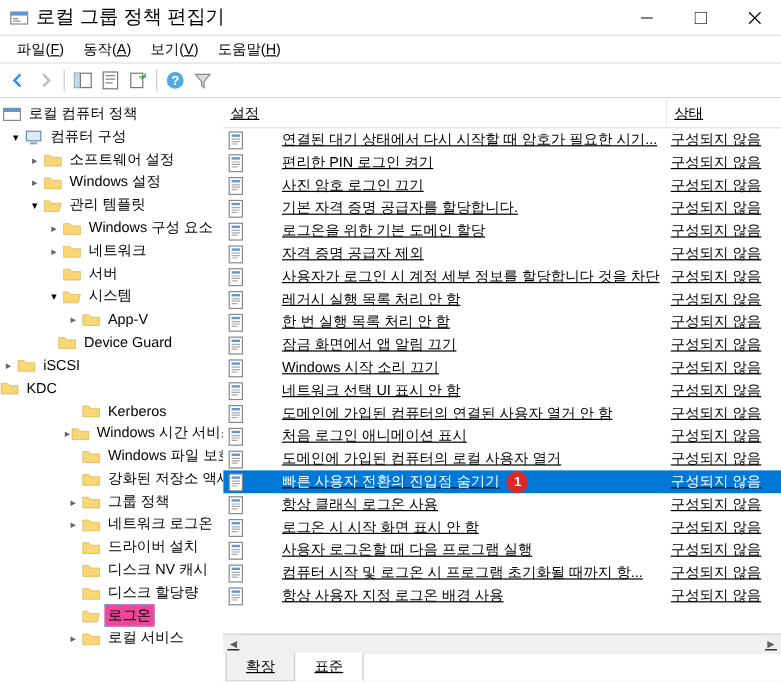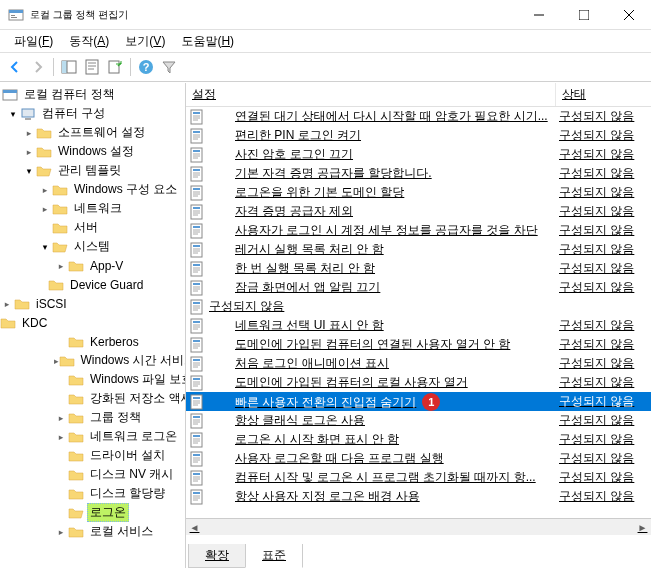--- a/index.html
+++ b/index.html
@@ -2,37 +2,37 @@
 <html><head>
   <meta charset="utf-8">
   <style>
     * { margin: 0; padding: 0; box-sizing: border-box; }
     body { font-family: 'Malgun Gothic', 'Segoe UI', sans-serif; font-size: 12px; background: #f0f0f0; width: 651px; height: 568px; overflow: hidden; }
     
     .window { width: 651px; height: 568px; background: #fff; display: flex; flex-direction: column; }
     
     .titlebar { height: 30px; display: flex; align-items: center; padding: 0 0 0 8px; background: #fff; border-bottom: 1px solid #e0e0e0; }
     .title-icon { width: 16px; height: 16px; margin-right: 6px; }
-    .title-text { flex: 1; font-size: 10px; }
+    .title-text { flex: 1; font-size: 16px; }
     .win-controls { display: flex; }
     .win-btn { width: 45px; height: 29px; display: flex; align-items: center; justify-content: center; cursor: pointer; }
     
     .menubar { height: 22px; display: flex; align-items: center; padding: 0 6px; background: #fff; }
     .menu-item { padding: 2px 8px; cursor: pointer; }
     .menu-key { text-decoration: underline; }
     
     .toolbar { height: 30px; display: flex; align-items: center; padding: 2px 4px; background: #fff; border-top: 1px solid #e0e0e0; border-bottom: 1px solid #d0d0d0; gap: 1px; }
     .tb-btn { width: 22px; height: 22px; display: flex; align-items: center; justify-content: center; cursor: pointer; border: 1px solid transparent; }
     .tb-sep { width: 1px; height: 18px; background: #ccc; margin: 0 3px; }
     
     .content { flex: 1; display: flex; border-top: 1px solid #fff; overflow: hidden; }
     
     .tree-pane { width: 186px; background: #fff; border-right: 1px solid #d0d0d0; overflow: auto; padding: 2px 0; }
     .tree-node { display: flex; align-items: center; padding: 1px 0; white-space: nowrap; height: 19px; cursor: pointer; }
-    .tree-node.selected .node-label { background: #bef264; border: 1px dotted #7eb4ea; padding: 0 2px; text-align: center; }
+    .tree-node.selected .node-label { background: #ec4899; border: 1px dotted #7eb4ea; padding: 0 2px; text-align: center; }
     .expander { width: 14px; height: 14px; display: flex; align-items: center; justify-content: center; font-size: 9px; color: #666; cursor: pointer; }
     .expander.open::before { content: "▾"; color: #000; }
     .expander.closed::before { content: "▸"; }
     .node-icon { width: 16px; height: 16px; margin-right: 3px; flex-shrink: 0; }
     .node-label { padding: 0 3px; }
     
     .details-pane { flex: 1; display: flex; flex-direction: column; background: #fff; text-decoration: underline; }
     .list-header { display: flex; background: #fff; border-bottom: 1px solid #e0e0e0; height: 24px; align-items: center; }
     .col-header { padding: 3px 6px; font-size: 12px; cursor: pointer; }
     .col-setting { flex: 1; }
@@ -43,21 +43,21 @@
     .list-row.selected { background: #0078d7; color: #fff; }
     .row-icon { width: 16px; height: 16px; margin-right: 4px; flex-shrink: 0; }
     .row-setting { flex: 1; overflow: hidden; text-overflow: ellipsis; margin-left: 26px; }
     .row-state { width: 92px; flex-shrink: 0; }
     
     .annotation { display: inline-flex; align-items: center; justify-content: center; width: 18px; height: 18px; border-radius: 50%; background: #d92b2b; color: #fff; font-weight: bold; font-size: 11px; margin-left: 6px; }
     
     .scroll-bottom { height: 17px; background: #f0f0f0; border-top: 1px solid #ccc; display: flex; align-items: center; }
     .scroll-arrow { width: 17px; height: 17px; display: flex; align-items:center; justify-content:center; background:#f0f0f0; font-size:10px; color:#606060; cursor:pointer; }
     
-    .tabs-bar { height: 33px; display: flex; align-items: flex-end; padding-left: 2px; background: #fff; border-top: 1px solid #fff; }
+    .tabs-bar { height: 23px; display: flex; align-items: flex-end; padding-left: 2px; background: #fff; border-top: 1px solid #fff; }
     .tab-item { padding: 3px 16px; border: 1px solid #ccc; border-top: none; background: #f0f0f0; cursor: pointer; font-size: 12px; margin-right: -1px; }
     .tab-item.active { background: #fff; border-bottom: 1px solid #fff; position: relative; z-index: 1; }
     
     .folder-icon { fill: #f8d775; stroke: #d9a43e; stroke-width: 0.5; }
     .folder-open-icon { fill: #f8d775; stroke: #d9a43e; stroke-width: 0.5; }
   </style>
 </head>
 <body>
 
 <div class="window">
@@ -380,21 +380,21 @@
             <span class="row-state">구성되지 않음</span>
           </div>
           <div class="list-row">
             <svg class="row-icon" viewBox="0 0 16 16">
               <rect x="2" y="1" width="11" height="14" fill="#fff" stroke="#888"></rect>
               <rect x="4" y="3" width="7" height="2" fill="#5b9bd5"></rect>
               <line x1="4" y1="7" x2="11" y2="7" stroke="#aaa"></line>
               <line x1="4" y1="9" x2="11" y2="9" stroke="#aaa"></line>
               <line x1="4" y1="11" x2="9" y2="11" stroke="#aaa"></line>
             </svg>
-            <span class="row-setting">사용자가 로그인 시 계정 세부 정보를 공급자를 것을 차단</span>
+            <span class="row-setting">사용자가 로그인 시 계정 세부 정보를 할당합니다 것을 차단</span>
             <span class="row-state">구성되지 않음</span>
           </div>
           <div class="list-row">
             <svg class="row-icon" viewBox="0 0 16 16">
               <rect x="2" y="1" width="11" height="14" fill="#fff" stroke="#888"></rect>
               <rect x="4" y="3" width="7" height="2" fill="#5b9bd5"></rect>
               <line x1="4" y1="7" x2="11" y2="7" stroke="#aaa"></line>
               <line x1="4" y1="9" x2="11" y2="9" stroke="#aaa"></line>
               <line x1="4" y1="11" x2="9" y2="11" stroke="#aaa"></line>
             </svg>
@@ -424,20 +424,21 @@
             <span class="row-state">구성되지 않음</span>
           </div>
           <div class="list-row">
             <svg class="row-icon" viewBox="0 0 16 16">
               <rect x="2" y="1" width="11" height="14" fill="#fff" stroke="#888"></rect>
               <rect x="4" y="3" width="7" height="2" fill="#5b9bd5"></rect>
               <line x1="4" y1="7" x2="11" y2="7" stroke="#aaa"></line>
               <line x1="4" y1="9" x2="11" y2="9" stroke="#aaa"></line>
               <line x1="4" y1="11" x2="9" y2="11" stroke="#aaa"></line>
             </svg>
+            <span class="row-setting">Windows 시작 소리 끄기</span>
             <span class="row-state">구성되지 않음</span>
           </div>
           <div class="list-row">
             <svg class="row-icon" viewBox="0 0 16 16">
               <rect x="2" y="1" width="11" height="14" fill="#fff" stroke="#888"></rect>
               <rect x="4" y="3" width="7" height="2" fill="#5b9bd5"></rect>
               <line x1="4" y1="7" x2="11" y2="7" stroke="#aaa"></line>
               <line x1="4" y1="9" x2="11" y2="9" stroke="#aaa"></line>
               <line x1="4" y1="11" x2="9" y2="11" stroke="#aaa"></line>
             </svg>

